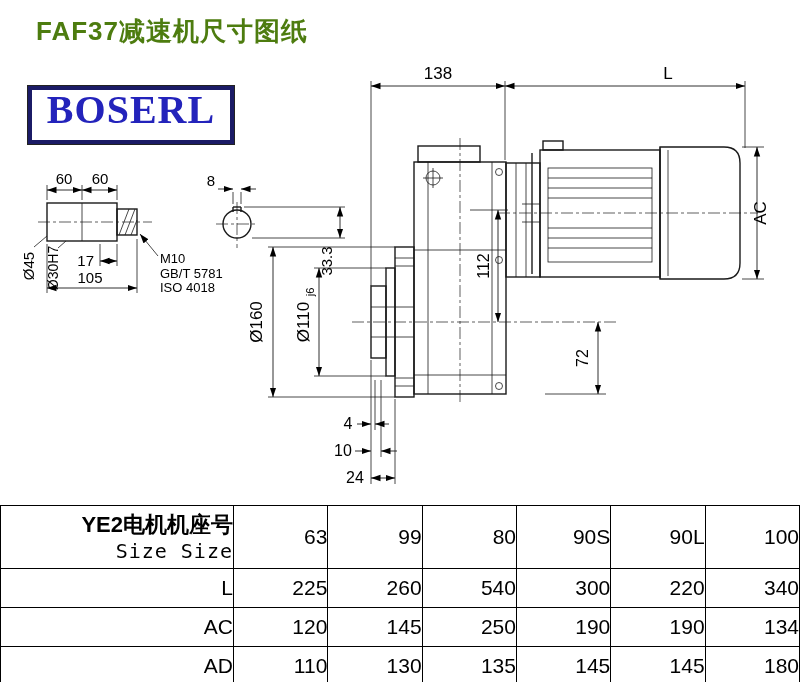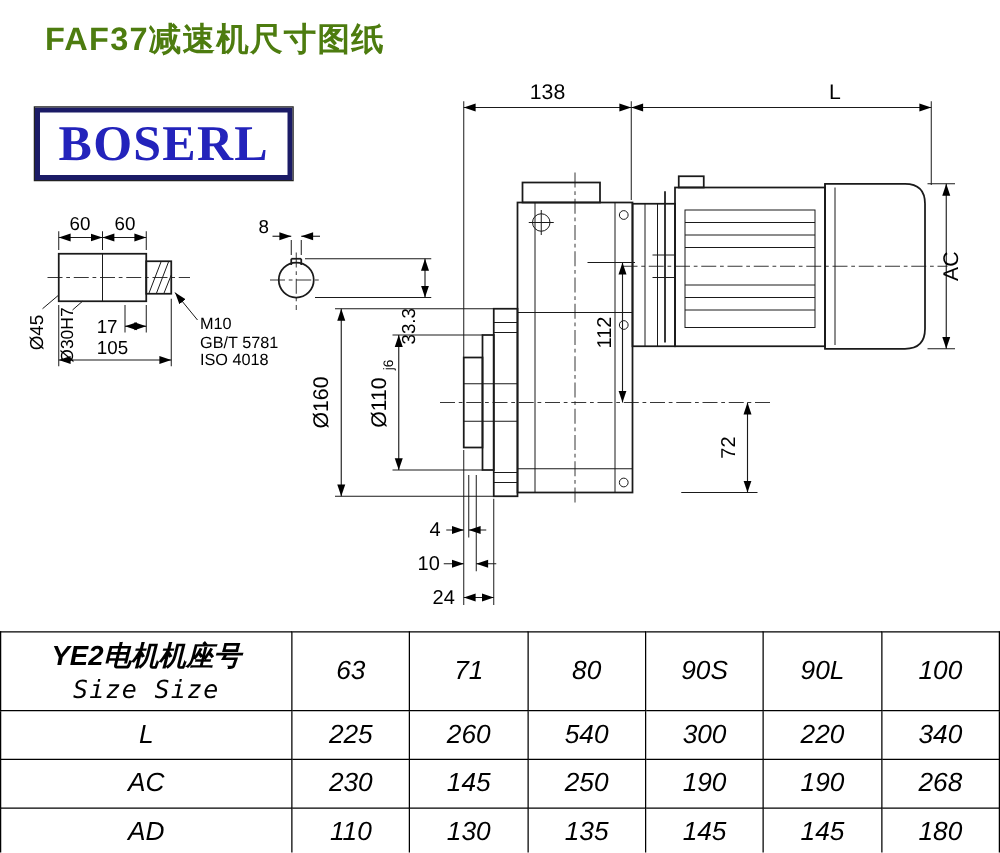--- a/index.html
+++ b/index.html
@@ -7,39 +7,39 @@
     width:800px; height:682px; background:#ffffff; position:relative;
     overflow:hidden; font-family:"Liberation Sans", sans-serif; color:#000;
   }
   .page-title {
     position:absolute; left:36px; top:14px; font-size:26px; font-weight:bold;
     letter-spacing:1px; color:#4d7c0f;
   }
   .logo-box {
     position:absolute; left:28px; top:86px; width:198px; height:50px;
     border:4px solid #1b1b66; outline:1px solid #222; background:#fff;
-    display:flex; align-items:center; justify-content:center;
+    display:flex; justify-content:center;
   }
   .logo-text {
     font-family:"Liberation Serif", serif; font-weight:bold;
     font-size:40px; color:#2323bb; letter-spacing:1px; line-height:1;
   }
   svg.drawing { position:absolute; left:0; top:0; }
   svg text { font-family:"Liberation Sans", sans-serif; fill:#000; }
   .o { stroke:#1a1a1a; stroke-width:1.4; fill:none; }
   .t { stroke:#1a1a1a; stroke-width:0.8; fill:none; }
   .d { stroke:#1a1a1a; stroke-width:0.9; fill:none; }
   .c { stroke:#1a1a1a; stroke-width:0.7; fill:none; stroke-dasharray:12 3 3 3; }
   table.dim-table {
     position:absolute; left:0; top:505px; width:800px;
     border-collapse:collapse; table-layout:fixed; background:#fff;
   }
   table.dim-table td {
-    border:1px solid #000; text-align:center; vertical-align:middle;
-    font-size:21px; padding:0; overflow:hidden;font-style:italic;
+    border:1px solid #000; text-align:right; vertical-align:middle;
+    font-size:21px; padding:0; overflow:hidden;
   }
   table.dim-table tr.hdr td { height:62px; }
   table.dim-table tr.row td { height:38px; }
   .hdr-cn { font-size:22px; font-weight:600; line-height:1.3; }
   .hdr-en { font-family:"DejaVu Sans Mono", monospace; font-size:20px; letter-spacing:1px; }
 </style>
 </head>
 <body>
 
 <div class="page-title">FAF37减速机尺寸图纸</div>
@@ -228,43 +228,43 @@
       <col>
       <col>
   </colgroup>
   <tbody>
     <tr class="hdr">
       <td>
         <div class="hdr-cn">YE2电机机座号</div>
         <div class="hdr-en">Size Size</div>
       </td>
       <td>63</td>
-      <td>71</td>
+      <td>99</td>
       <td>80</td>
       <td>90S</td>
       <td>90L</td>
       <td>100</td>
     </tr>
     <tr class="row">
       <td>L</td>
       <td>225</td>
       <td>260</td>
       <td>540</td>
       <td>300</td>
       <td>220</td>
       <td>340</td>
     </tr>
     <tr class="row">
       <td>AC</td>
-      <td>230</td>
+      <td>120</td>
       <td>145</td>
       <td>250</td>
       <td>190</td>
       <td>190</td>
-      <td>268</td>
+      <td>134</td>
     </tr>
     <tr class="row">
       <td>AD</td>
       <td>110</td>
       <td>130</td>
       <td>135</td>
       <td>145</td>
       <td>145</td>
       <td>180</td>
     </tr>

